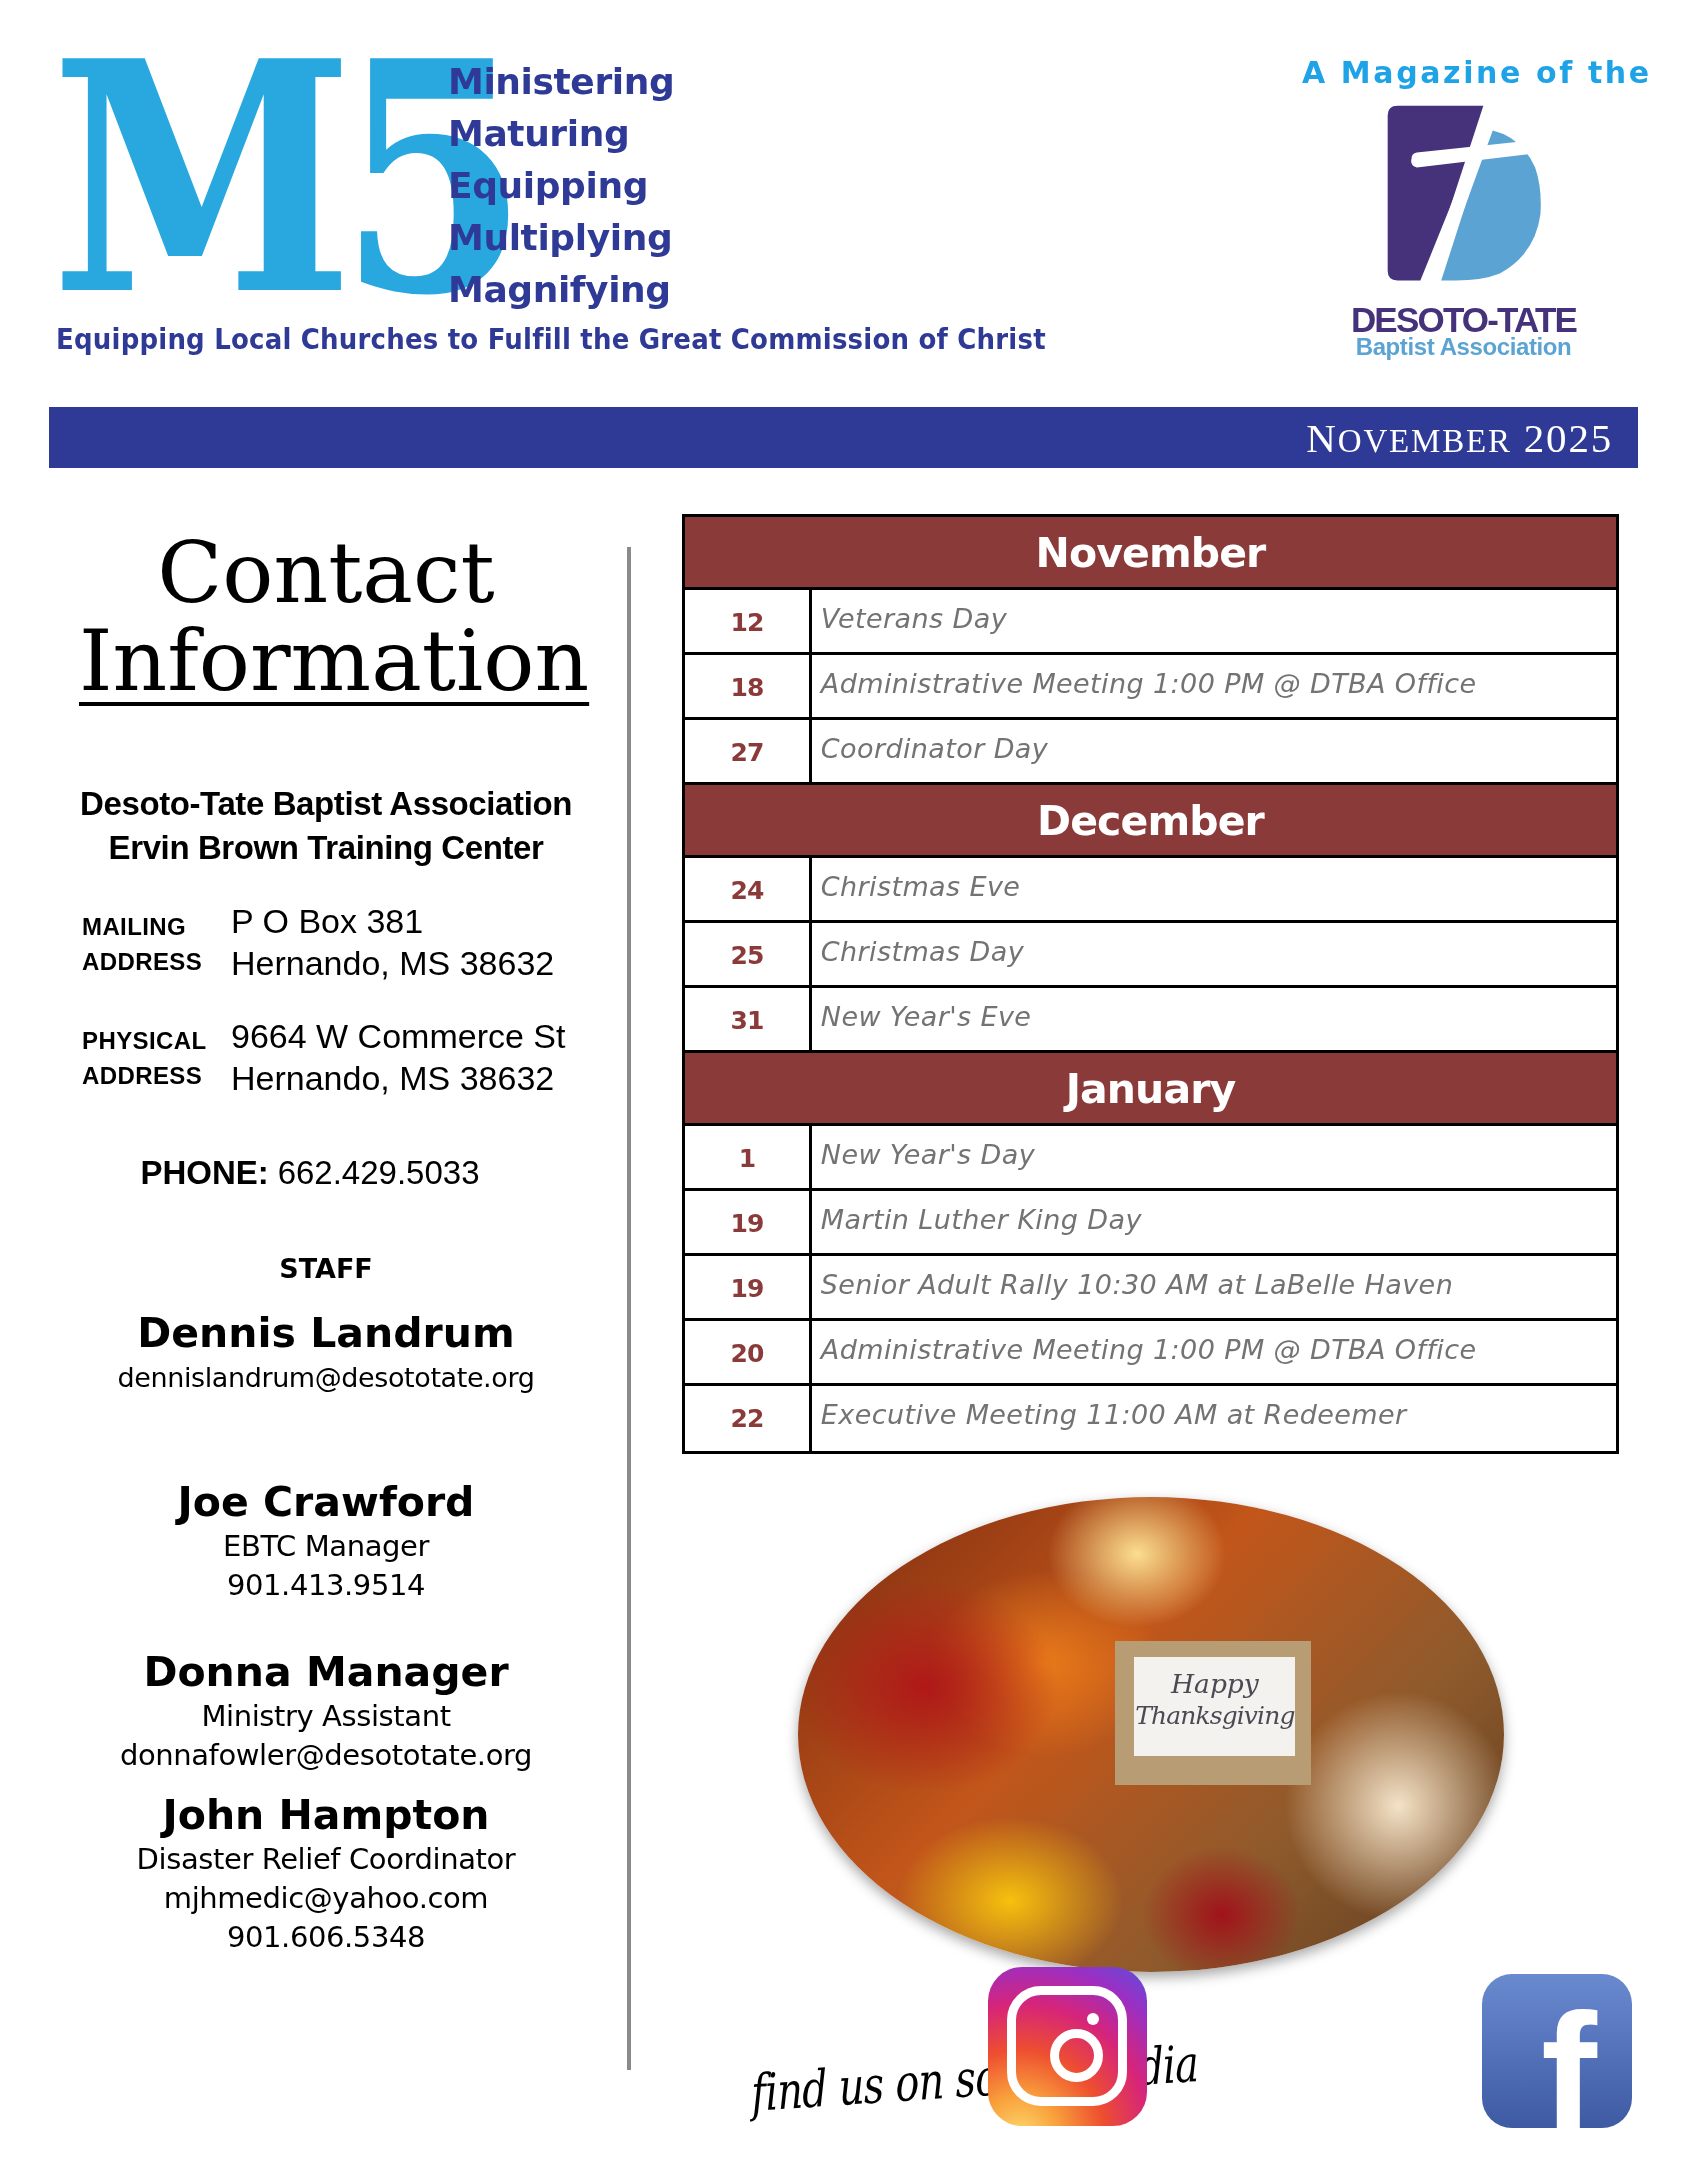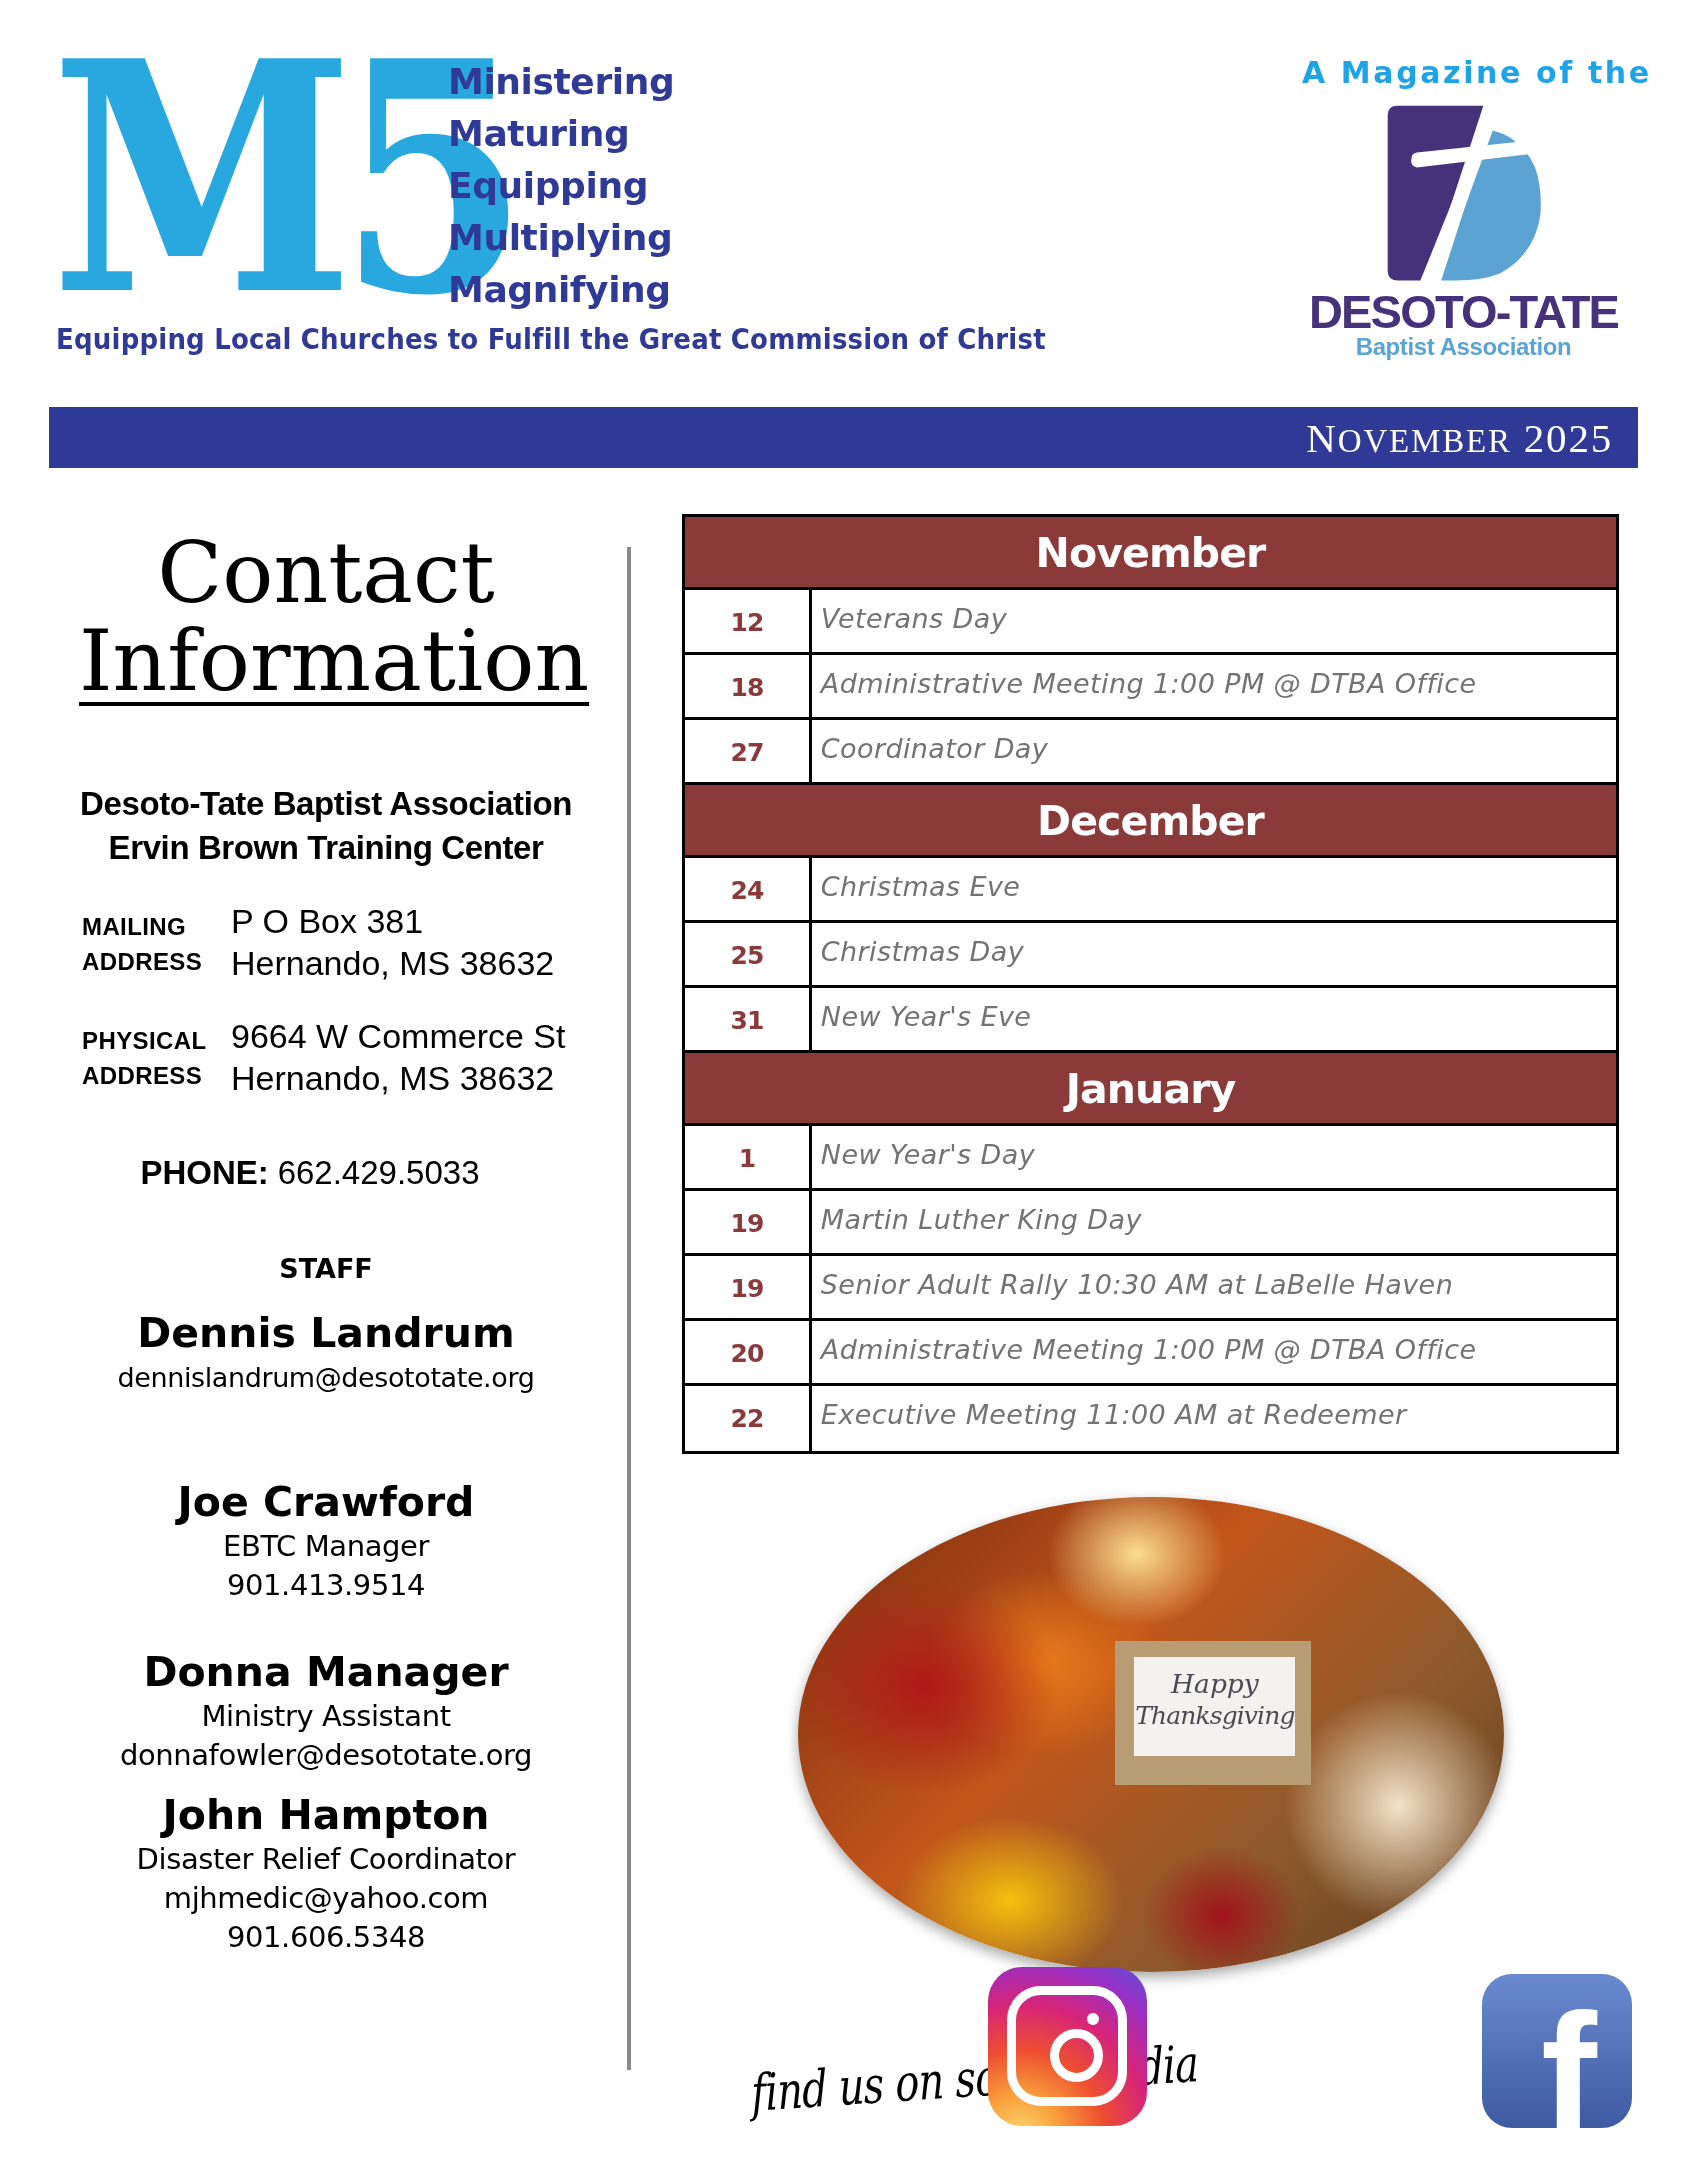--- a/index.html
+++ b/index.html
@@ -8,21 +8,21 @@
 
   
   .m5-logo { left:51px; top:42px; width:379px; height:273px; }
   .m5-logo span { position:absolute; top:0; font-family:"DejaVu Serif", serif; font-weight:bold; color:#29a8e0; font-size:318px; line-height:273px; letter-spacing:-17.6px; transform:scaleX(0.86); transform-origin:left top; }
   .m-words { left:448px; top:56px; }
   .m-word { font-family:"DejaVu Sans", sans-serif; font-weight:bold; color:#2e3a96; font-size:36px; line-height:52px; letter-spacing:-0.4px; white-space:nowrap; }
   .tagline { left:56px; top:323px; font-family:"DejaVu Sans", sans-serif; font-weight:bold; color:#2e3a96; font-size:28px; letter-spacing:0.2px; white-space:nowrap; transform:scaleX(0.93); transform-origin:left top; }
 
   .mag-label { left:1302px; top:55px; width:319px; text-align:center; font-family:"DejaVu Sans", sans-serif; font-weight:bold; color:#1ea3e6; font-size:30px; letter-spacing:2.6px; white-space:nowrap; }
   .dt-icon { left:1385px; top:104px; width:159px; height:181px; }
-  .dt-name { left:1297px; top:284px; width:333px; text-align:center; font-family:"Liberation Sans", sans-serif; font-weight:bold; color:#45327a; font-size:47px; letter-spacing:-1.8px; line-height:55px; white-space:nowrap; }
+  .dt-name { left:1297px; top:292px; width:333px; text-align:center; font-family:"Liberation Sans", sans-serif; font-weight:bold; color:#45327a; font-size:35px; letter-spacing:-1.8px; line-height:55px; white-space:nowrap; }
   .dt-sub { left:1297px; top:333px; width:333px; text-align:center; font-family:"Liberation Sans", sans-serif; font-weight:bold; color:#5aa3d3; font-size:24px; letter-spacing:-0.4px; white-space:nowrap; }
 
   .date-bar { left:49px; top:407px; width:1589px; height:61px; background:#2e3a96; }
   .date-text { position:absolute; right:25px; top:7px; color:#fff; font-family:"Liberation Serif", serif; font-size:41px; letter-spacing:1.8px; white-space:nowrap; }
   .date-text .sc { font-size:33px;margin-top:12px; }
 
   
   .divider { left:627px; top:547px; width:3.5px; height:1523px; background:#8a8a8a; }
   .contact-title { left:79px; top:529px; width:494px; text-align:center; font-family:"DejaVu Serif", serif; font-size:85px; line-height:88px; }
   .contact-title .l2 { text-decoration:underline; text-decoration-thickness:4.4px; text-underline-offset:12.4px;margin-top:44px; }

